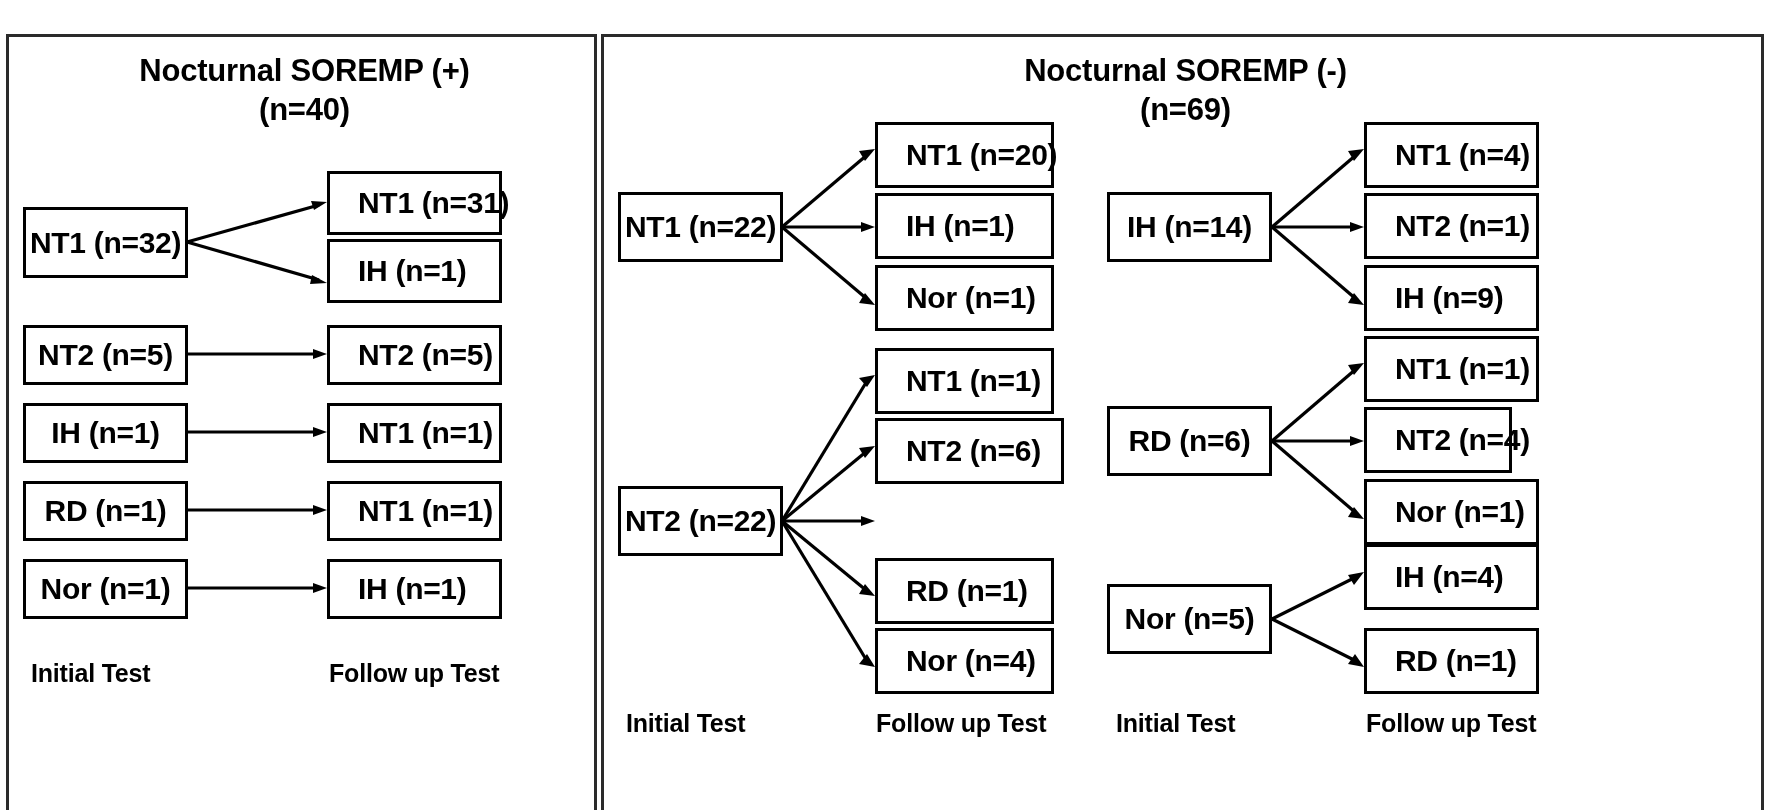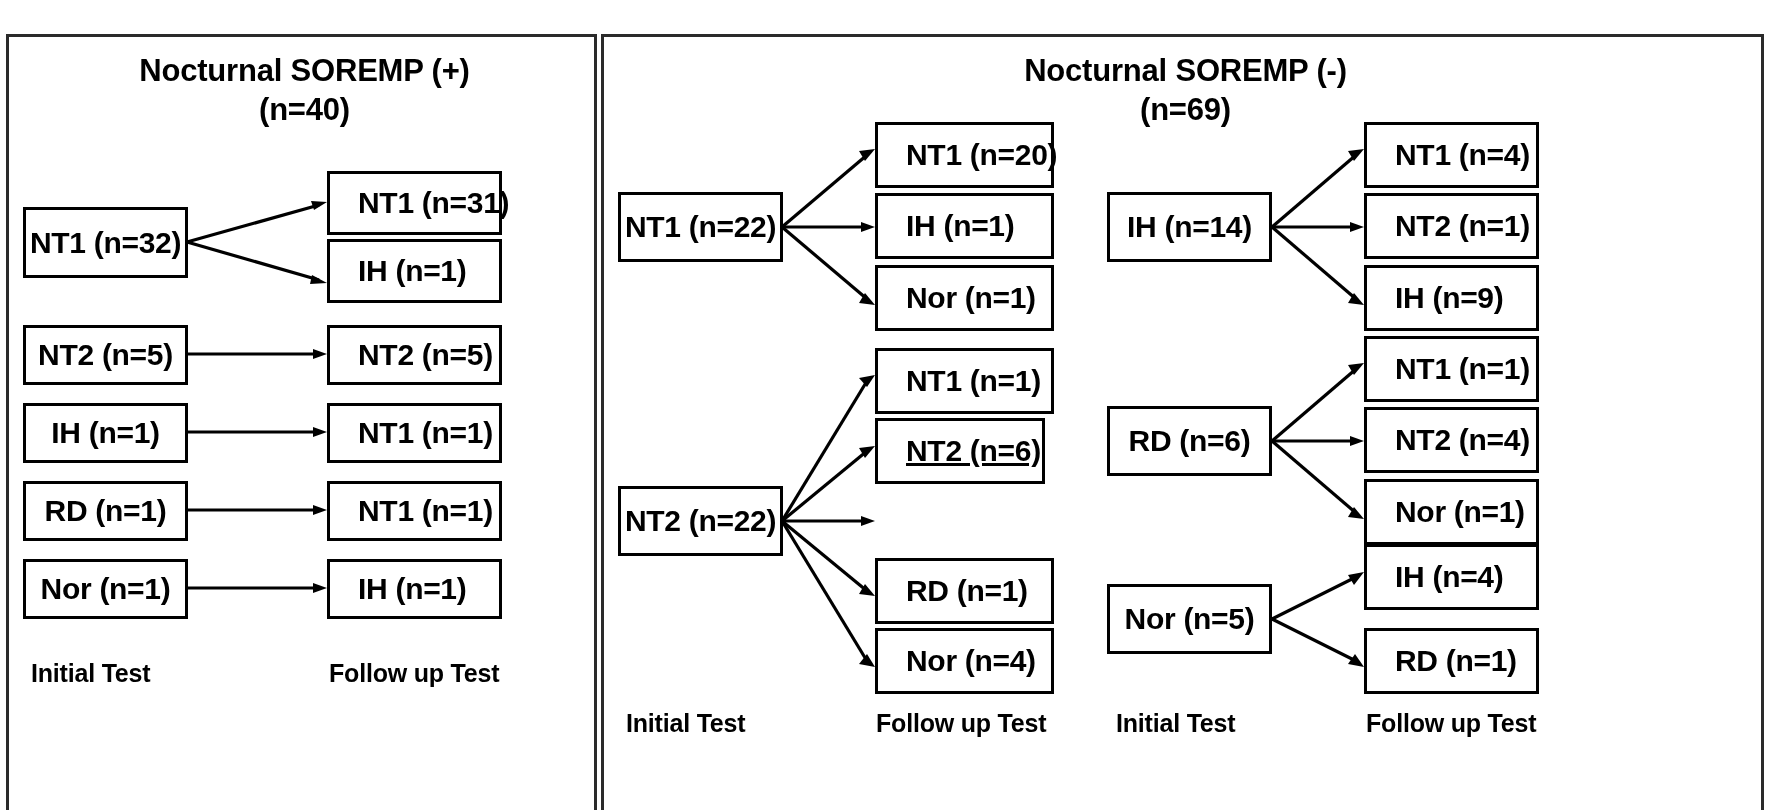--- a/index.html
+++ b/index.html
@@ -202,21 +202,21 @@
     <div class="node left" style="left:271px; top:228px; width:179px; height:66px;">
       <span>Nor (n=1)</span>
     </div>
 
     <div class="node center" style="left:14px; top:449px; width:165px; height:70px;">
       <span>NT2 (n=22)</span>
     </div>
     <div class="node left" style="left:271px; top:311px; width:179px; height:66px;">
       <span>NT1 (n=1)</span>
     </div>
-    <div class="node left" style="left:271px; top:381px; width:170px; height:66px;text-decoration:underline;">
+    <div class="node left" style="left:271px; top:381px; width:189px; height:66px;">
       <span>NT2 (n=6)</span>
     </div>
     <div class="node left" style="left:271px; top:521px; width:179px; height:66px;">
       <span>RD (n=1)</span>
     </div>
     <div class="node left" style="left:271px; top:591px; width:179px; height:66px;">
       <span>Nor (n=4)</span>
     </div>
 
     <div class="node center" style="left:503px; top:155px; width:165px; height:70px;">
@@ -231,21 +231,21 @@
     <div class="node left" style="left:760px; top:228px; width:175px; height:66px;">
       <span>IH (n=9)</span>
     </div>
 
     <div class="node center" style="left:503px; top:369px; width:165px; height:70px;">
       <span>RD (n=6)</span>
     </div>
     <div class="node left" style="left:760px; top:299px; width:175px; height:66px;">
       <span>NT1 (n=1)</span>
     </div>
-    <div class="node left" style="left:760px; top:370px; width:175px; height:66px;">
+    <div class="node left" style="left:760px; top:370px; width:148px; height:66px;">
       <span>NT2 (n=4)</span>
     </div>
     <div class="node left" style="left:760px; top:442px; width:175px; height:66px;">
       <span>Nor (n=1)</span>
     </div>
 
     <div class="node center" style="left:503px; top:547px; width:165px; height:70px;">
       <span>Nor (n=5)</span>
     </div>
     <div class="node left" style="left:760px; top:507px; width:175px; height:66px;">

